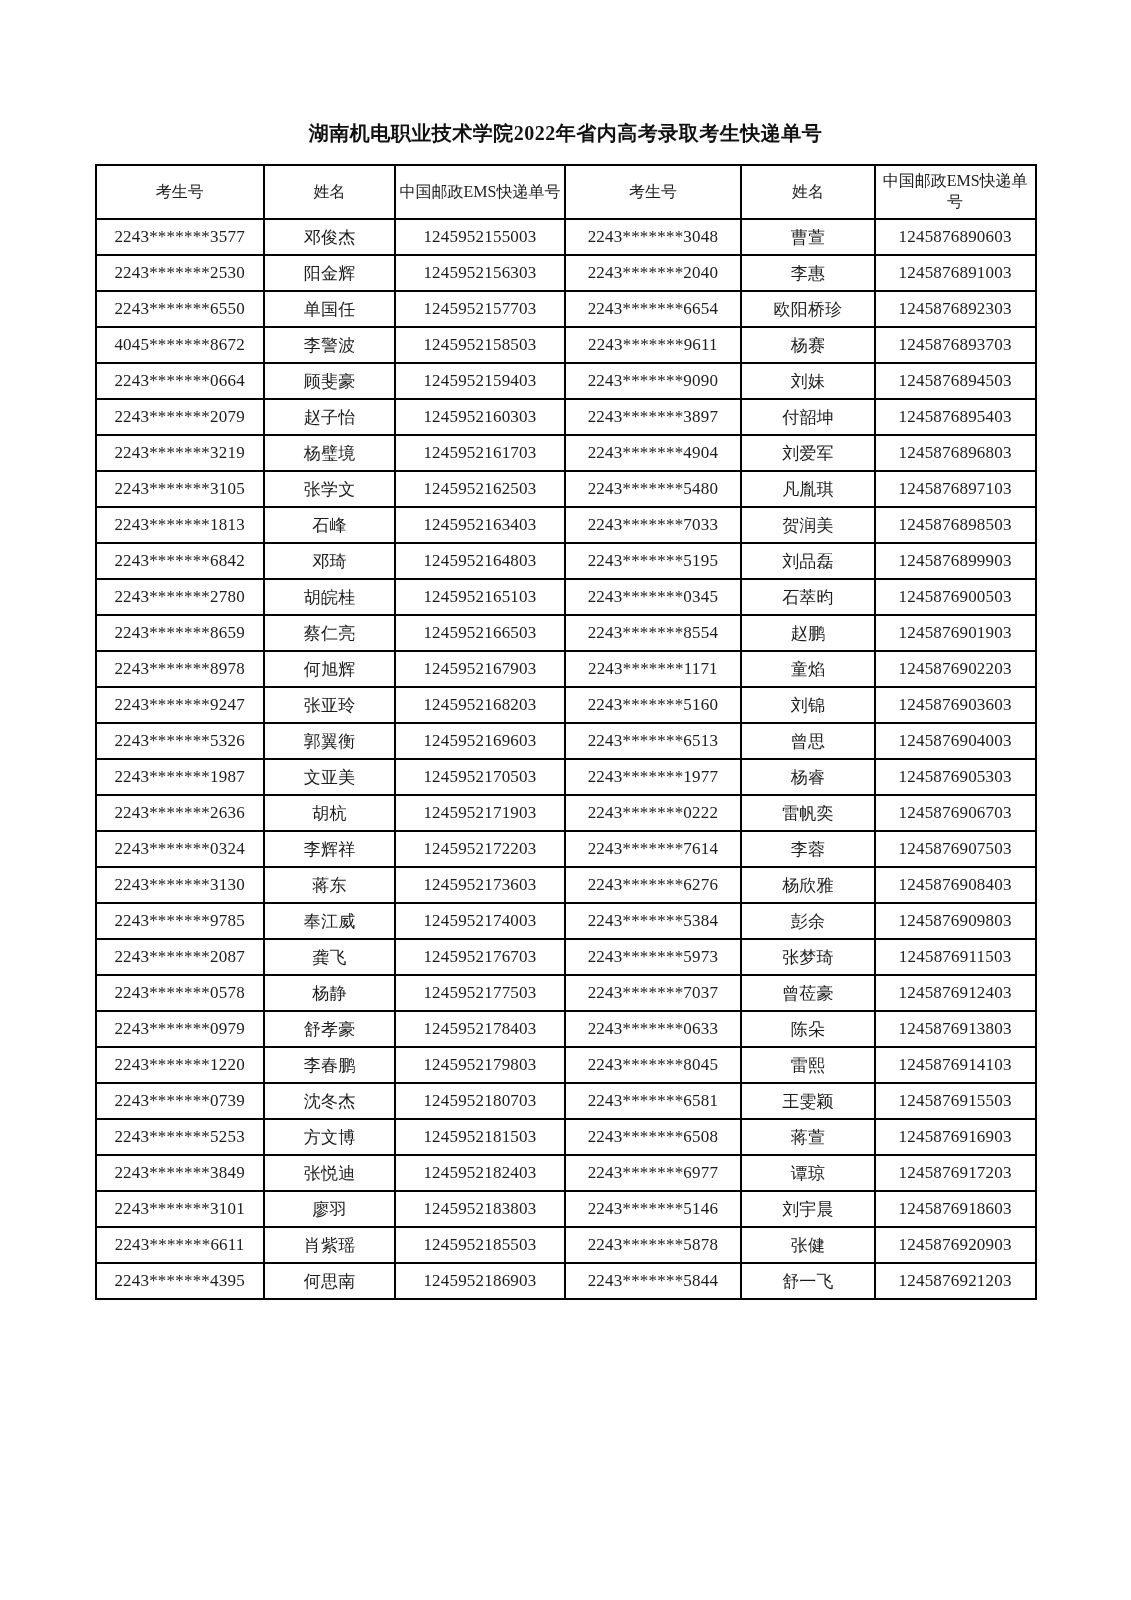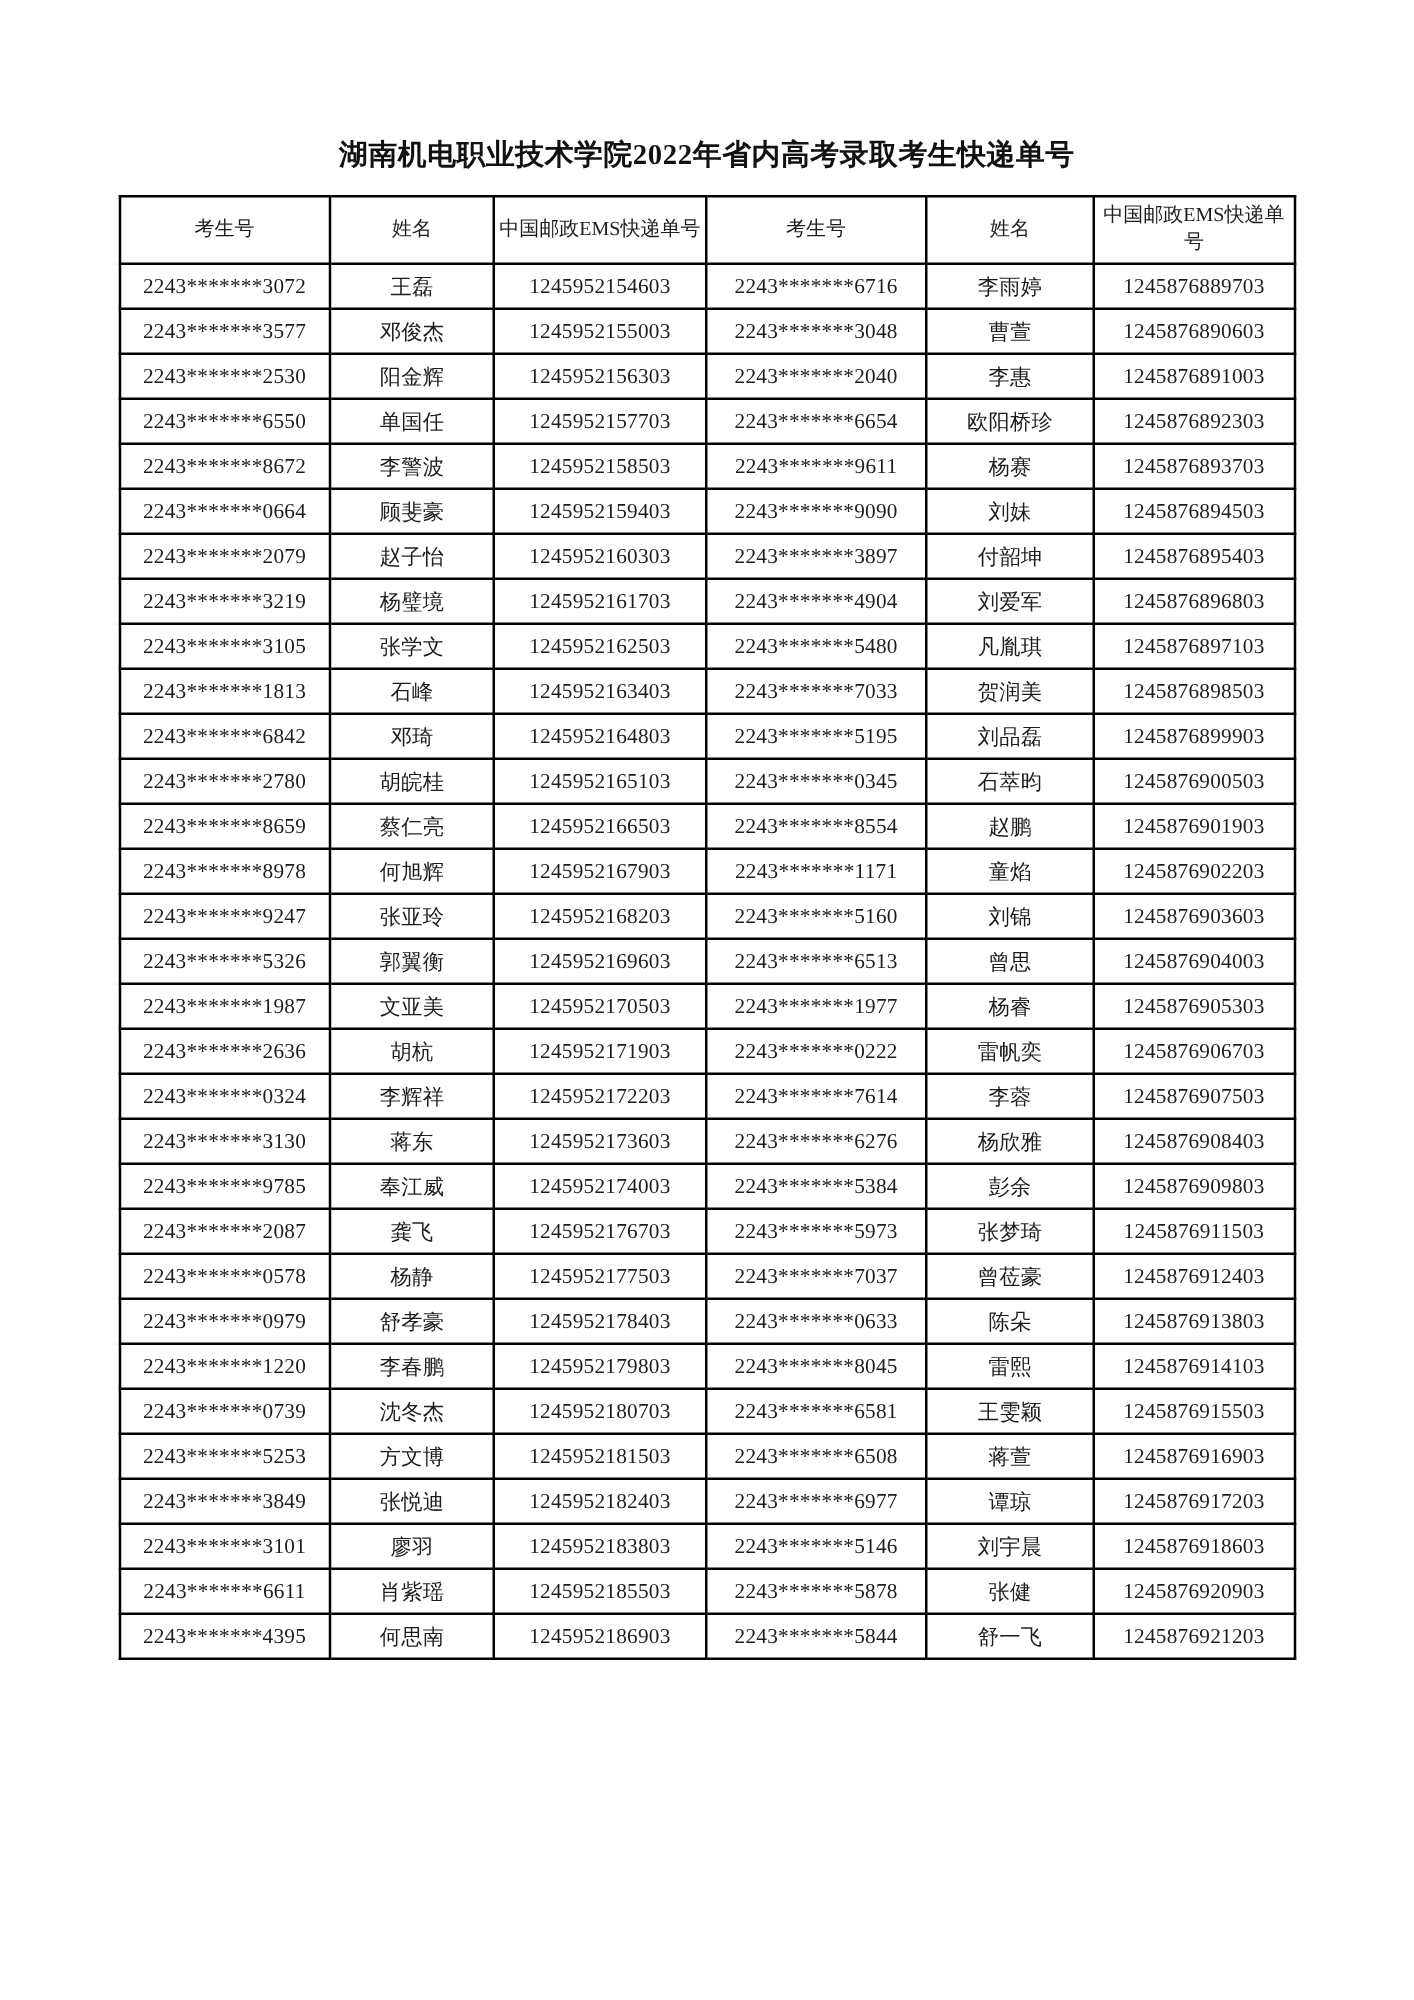--- a/index.html
+++ b/index.html
@@ -8,24 +8,24 @@
     background: #ffffff;
   }
   body {
     width: 1131px;
     height: 1600px;
     font-family: "Liberation Serif", "DejaVu Serif", serif;
     color: #1c1c1c;
     position: relative;
   }
   .page-title {
-    margin: 4px;
+    margin: 16px;
     padding-top: 104px;
     text-align: center;
-    font-size: 23px;
+    font-size: 20px;
     font-weight: bold;
     letter-spacing: 0.5px;
     color: #111111;
   }
   table.roster {
     width: 942px;
     margin: 17px auto 0 auto;
     border-collapse: collapse;
     table-layout: fixed;
   }
@@ -69,28 +69,20 @@
       <th>考生号</th>
       <th>姓名</th>
       <th>中国邮政EMS快递单号</th>
       <th>考生号</th>
       <th>姓名</th>
       <th>中国邮政EMS快递单号</th>
     </tr>
   </thead>
   <tbody>
       <tr>
-        <td>2243*******3072</td>
-        <td>王磊</td>
-        <td>1245952154603</td>
-        <td>2243*******6716</td>
-        <td>李雨婷</td>
-        <td>1245876889703</td>
-      </tr>
-      <tr>
         <td>2243*******3577</td>
         <td>邓俊杰</td>
         <td>1245952155003</td>
         <td>2243*******3048</td>
         <td>曹萱</td>
         <td>1245876890603</td>
       </tr>
       <tr>
         <td>2243*******2530</td>
         <td>阳金辉</td>
@@ -101,21 +93,21 @@
       </tr>
       <tr>
         <td>2243*******6550</td>
         <td>单国任</td>
         <td>1245952157703</td>
         <td>2243*******6654</td>
         <td>欧阳桥珍</td>
         <td>1245876892303</td>
       </tr>
       <tr>
-        <td>2243*******8672</td>
+        <td>4045*******8672</td>
         <td>李警波</td>
         <td>1245952158503</td>
         <td>2243*******9611</td>
         <td>杨赛</td>
         <td>1245876893703</td>
       </tr>
       <tr>
         <td>2243*******0664</td>
         <td>顾斐豪</td>
         <td>1245952159403</td>

